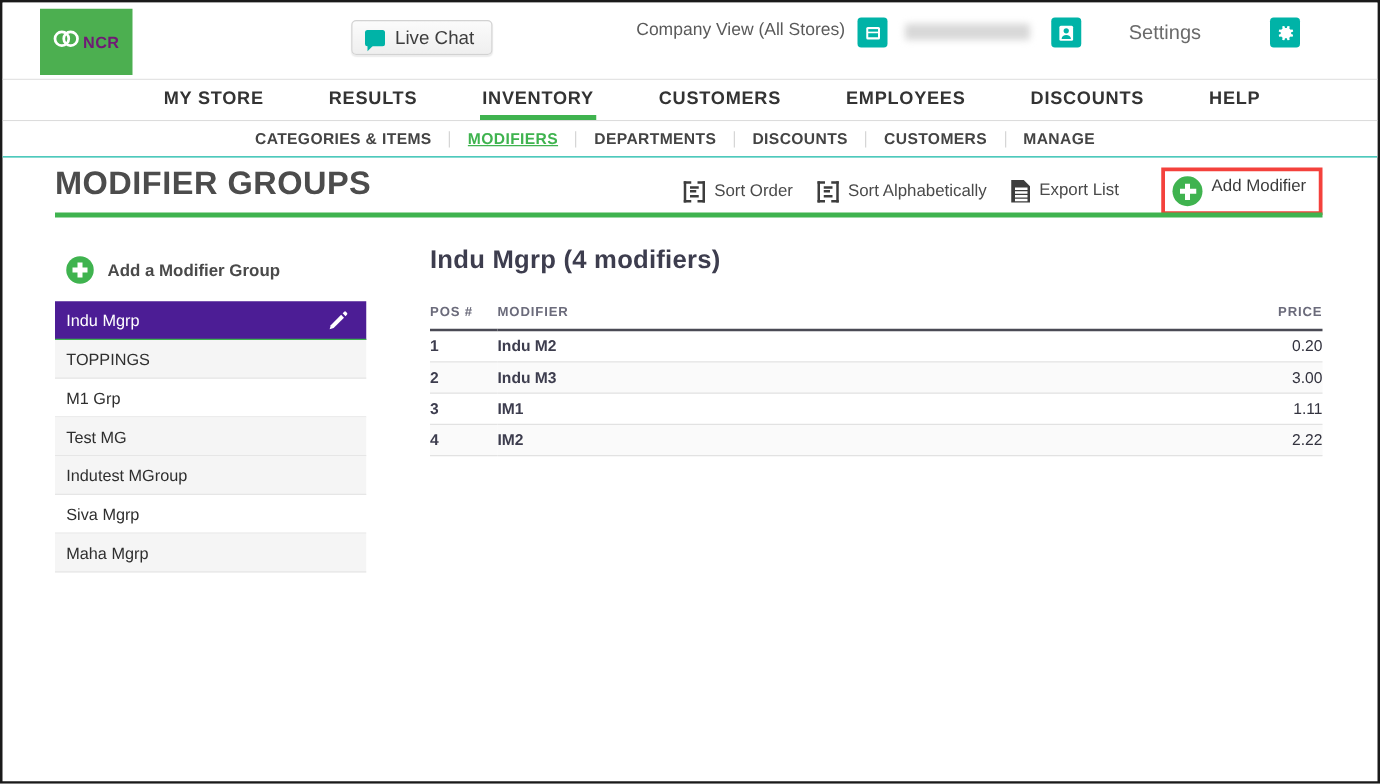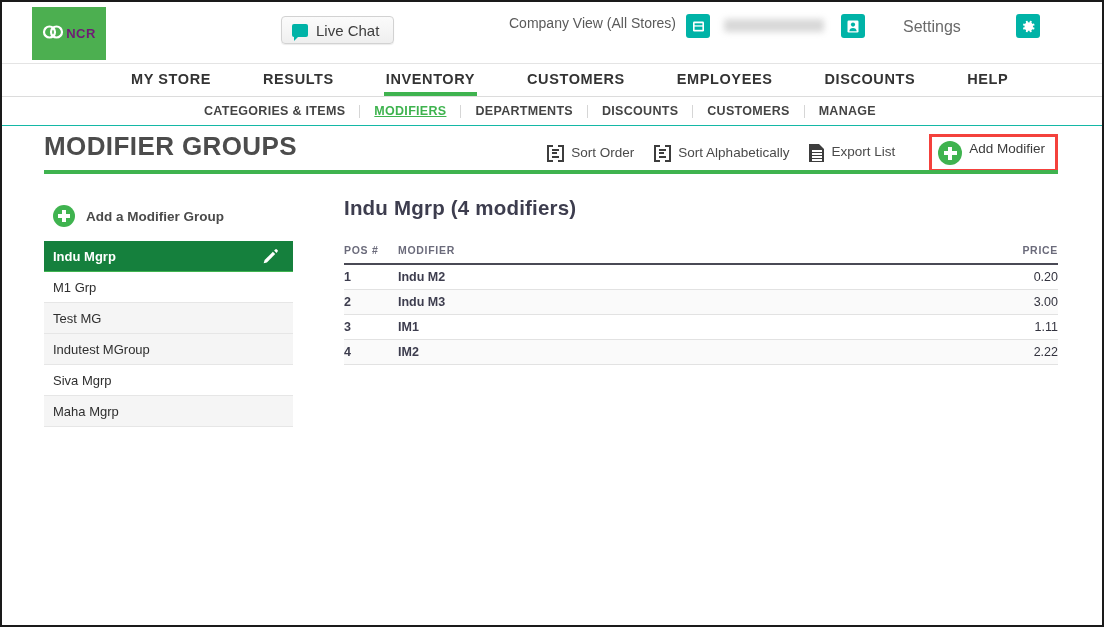--- a/index.html
+++ b/index.html
@@ -362,23 +362,23 @@
     display: flex;
     align-items: center;
     padding-left: 9px;
     font-size: 13px;
     color: #2f2f2f;
     border-bottom: 1px solid #e6e6e6;
     cursor: pointer;
   }
   .group-item.alt { background: #f5f5f5; }
   .group-item.selected {
-    background: #15803d;
+    background: #4c1d95;
     color: #ffffff;
-    font-weight: bold;
+    font-weight: normal;
     border-bottom-color: #3fb34f;
   }
   .group-item .pencil-icon {
     position: absolute;
     right: 14px;
     top: 7px;
     width: 17px;
     height: 17px;
   }
 
@@ -561,20 +561,23 @@
       <div class="group-item selected">
         <span>Indu Mgrp</span>
         <span class="pencil-icon">
           <svg width="17" height="17" viewBox="0 0 17 17">
             <path d="M2.6 12.1l-0.9 3.2 3.2-0.9 8.3-8.3-2.3-2.3z" fill="#ffffff"></path>
             <path d="M12.1 2.6l2.3 2.3 1.1-1.1a1.2 1.2 0 0 0 0-1.7l-0.6-0.6a1.2 1.2 0 0 0-1.7 0z" fill="#ffffff"></path>
           </svg>
         </span>
       </div>
 
+      <div class="group-item alt">
+        <span>TOPPINGS</span>
+      </div>
       <div class="group-item">
         <span>M1 Grp</span>
       </div>
       <div class="group-item alt">
         <span>Test MG</span>
       </div>
       <div class="group-item alt">
         <span>Indutest MGroup</span>
       </div>
       <div class="group-item">

